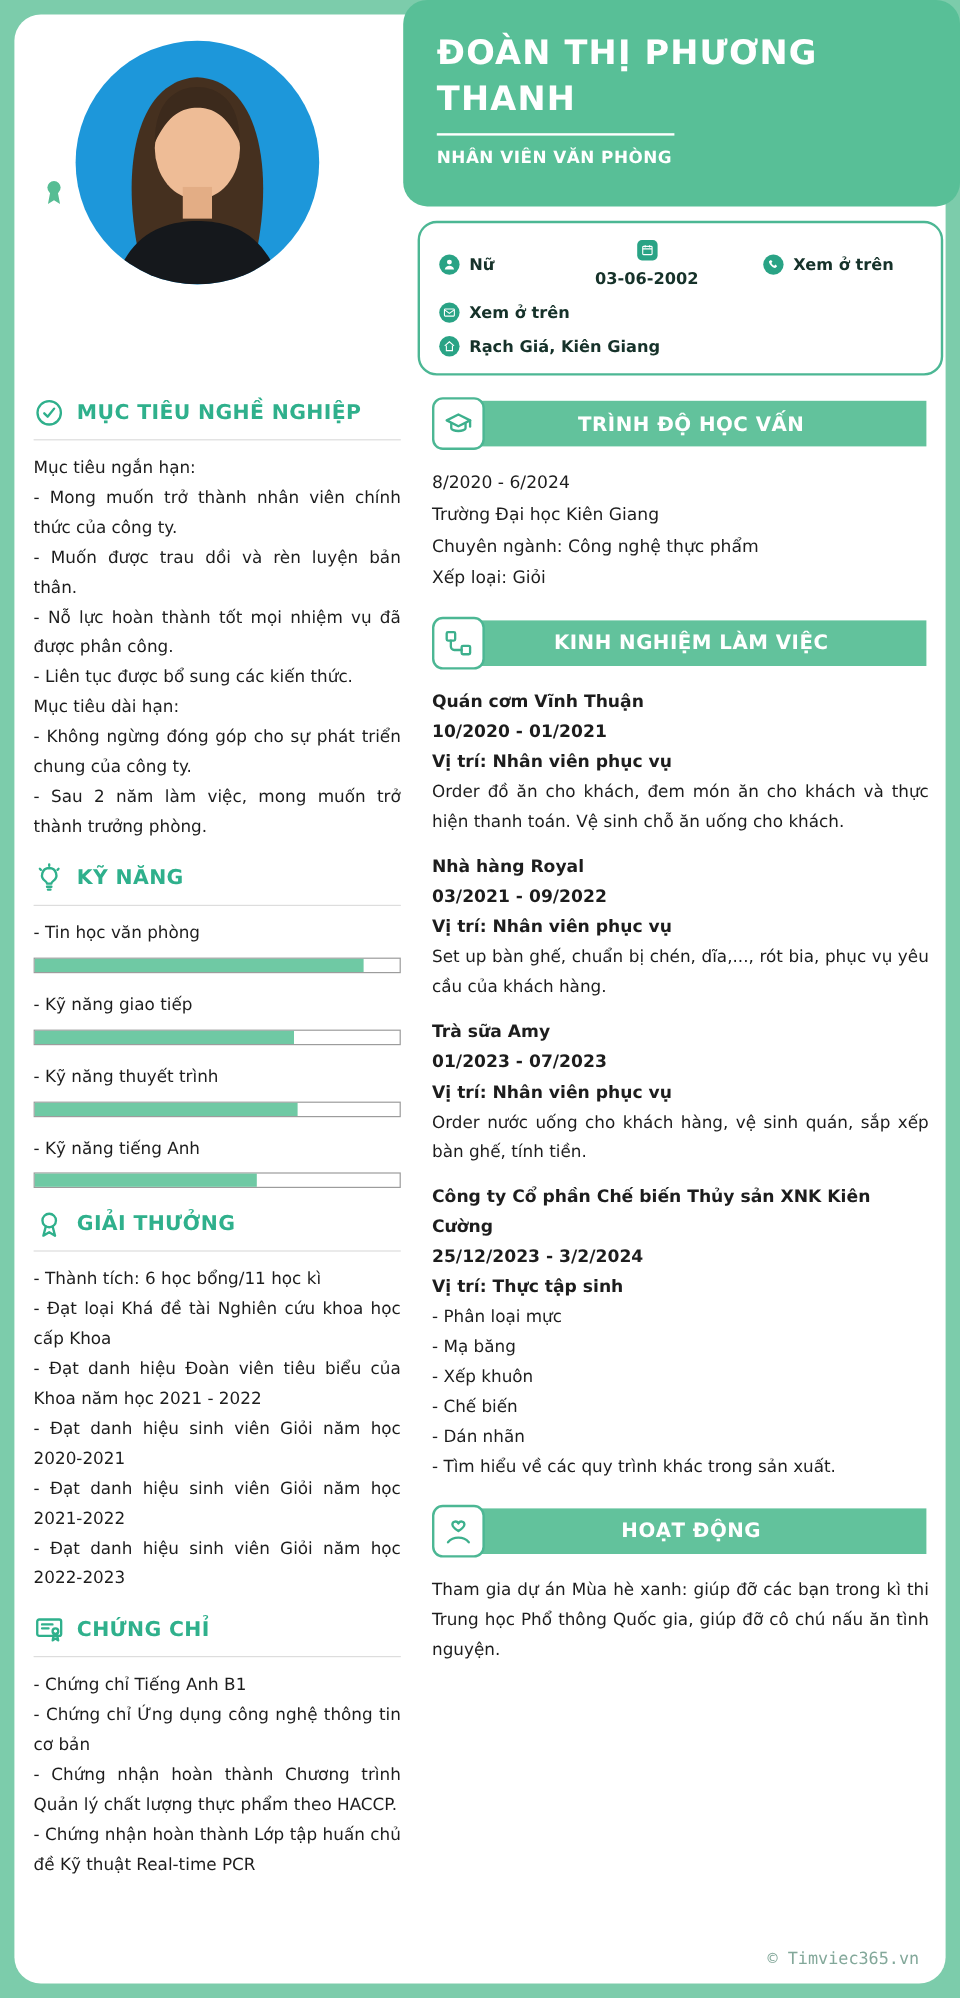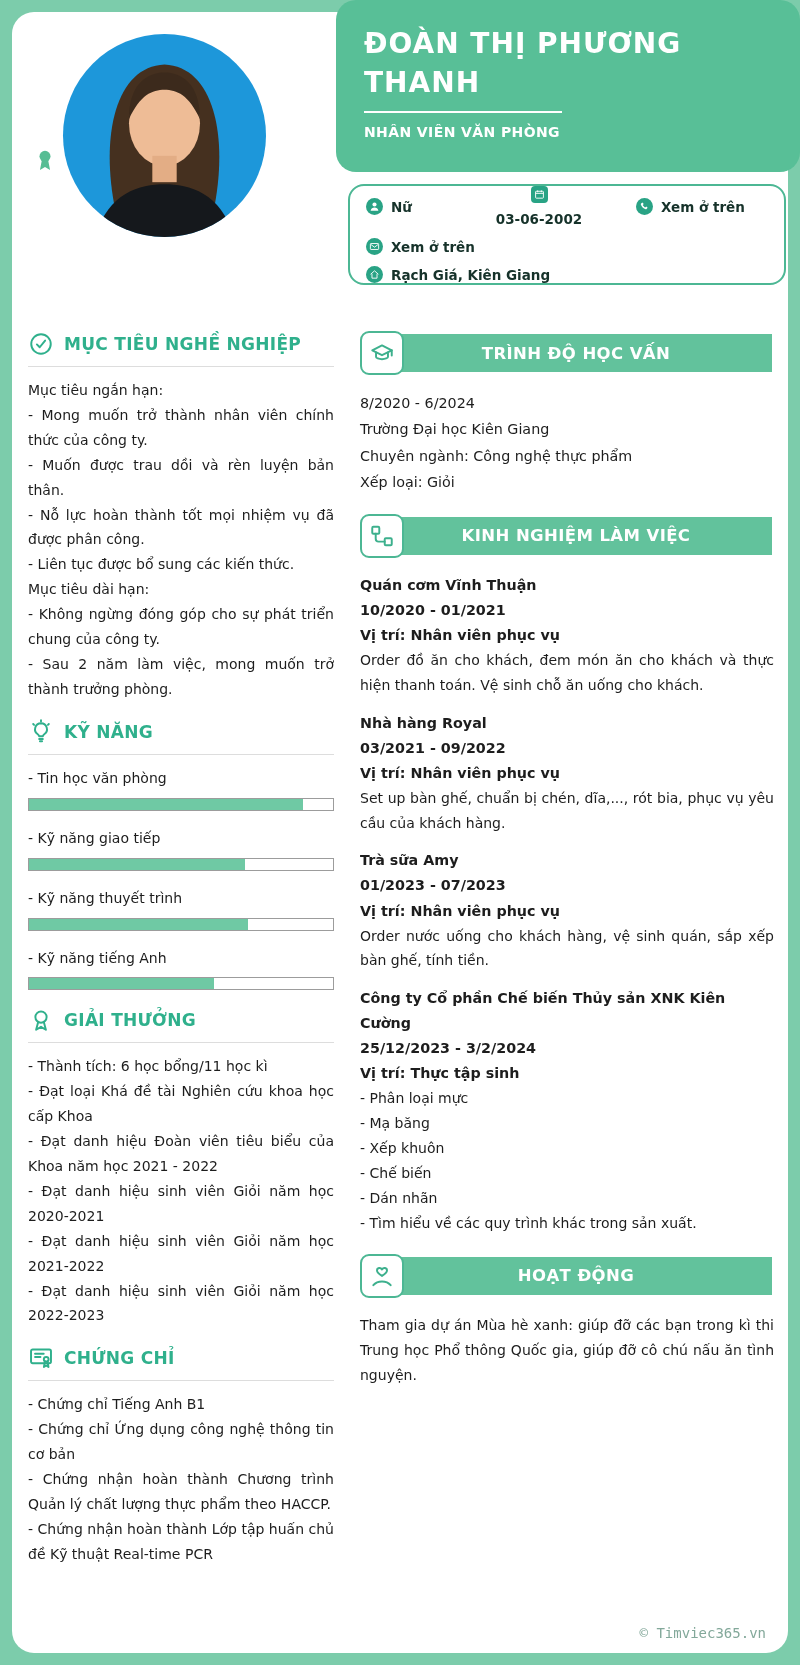--- a/index.html
+++ b/index.html
@@ -30,21 +30,21 @@
   .name {
     margin:0; color:#fff; font-size:28px; font-weight:bold;
     line-height:1.38; letter-spacing:1px; max-width:350px;
   }
   .divider { width:198px; height:2px; background:#fff; margin:9px 0 11px; }
   .subtitle { color:#fff; font-weight:bold; font-size:14px; letter-spacing:.4px; }
   
   .info-box {
     position:absolute; top:184px; left:348px; width:438px; z-index:3;
     background:#fff; border:2px solid #4cb794; border-radius:16px;
-    padding:0 16px; display:flex; flex-direction:column; gap:11px;
+    padding:14px 16px; display:flex; flex-direction:column; gap:11px;
   }
   .info-row { display:flex; align-items:center; gap:14px; }
   .info-item { display:flex; align-items:center; gap:8px; font-size:13.5px; font-weight:bold; color:#16322a; }
   .w1 { width:76px; } .w2 { width:166px;flex-direction:column; }
   .cicon {
     width:17px; height:17px; border-radius:50%; background:#29a385; flex:none;
     display:flex; align-items:center; justify-content:center;
   }
   .cicon.sq { border-radius:4px; }
   .cicon svg { width:11px; height:11px; display:block; }

